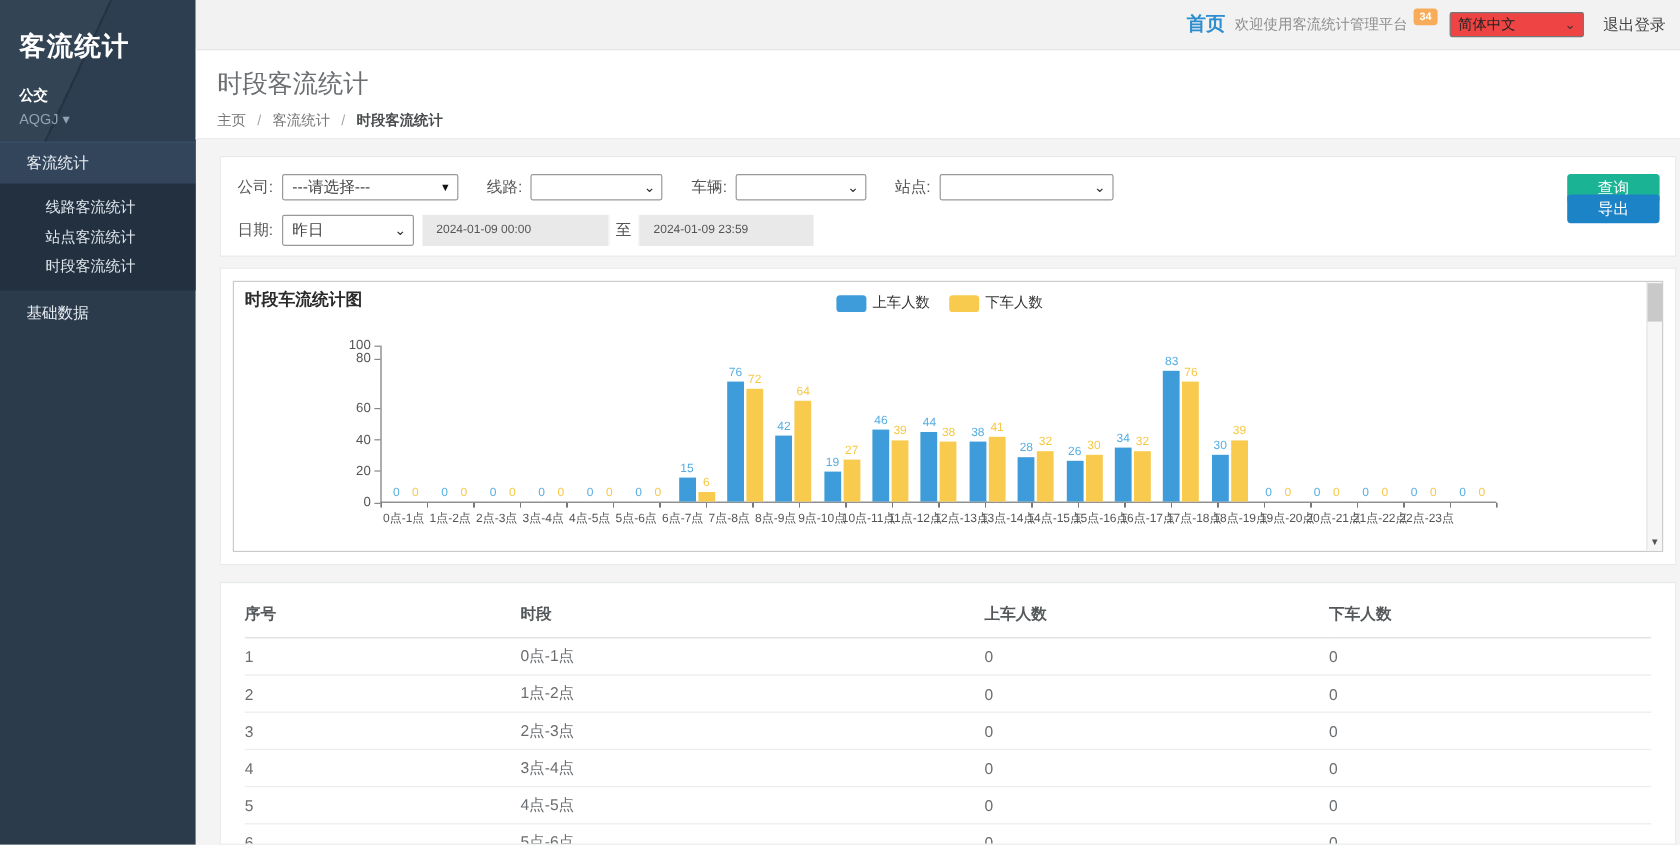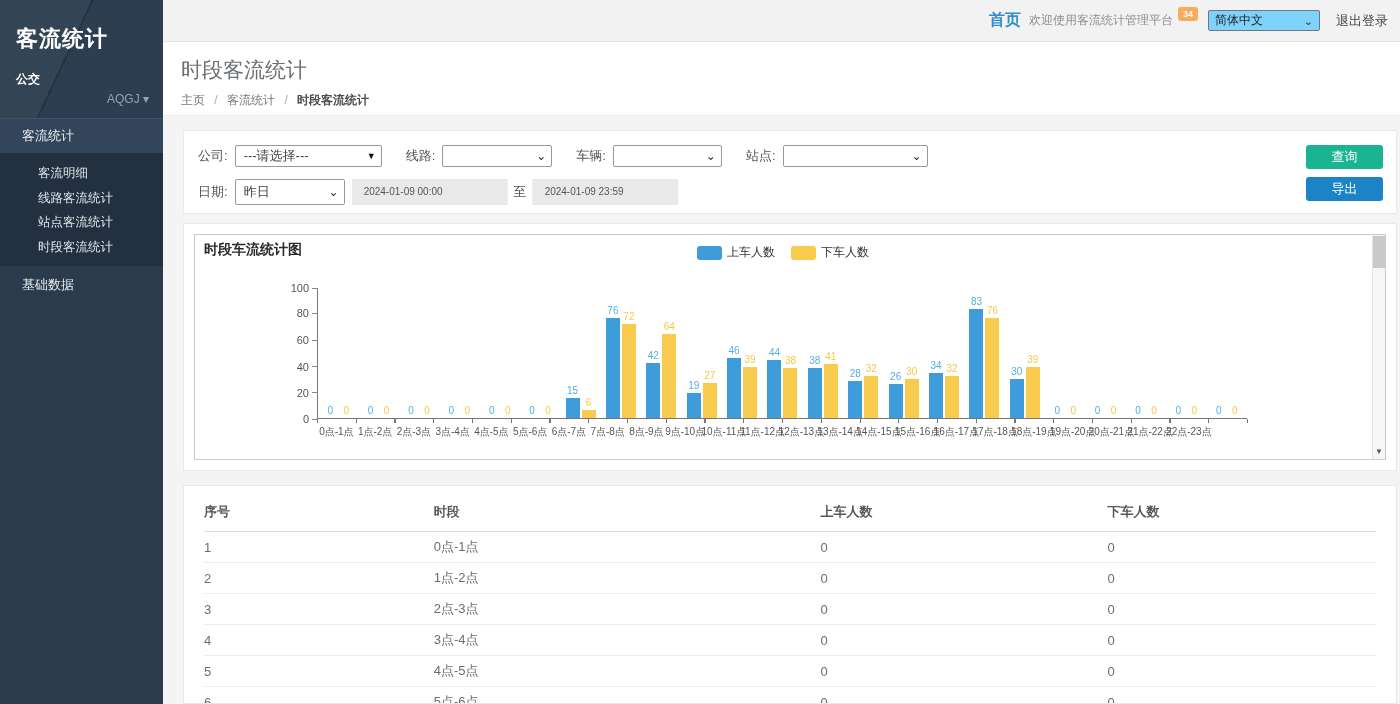--- a/index.html
+++ b/index.html
@@ -7,34 +7,34 @@
   body { font-family: "Liberation Sans", "DejaVu Sans", sans-serif; background: #f4f4f5; }
   .app { display: flex; width: 1400px; height: 704px; }
 
   
   .sidebar { width: 163px; min-width: 163px; background: #2c3b4c; color: #e8edf2; display: flex; flex-direction: column; }
   .brand { height: 118px; padding: 24px 14px 0 16px; background:
       linear-gradient(115deg, rgba(255,255,255,0.05) 0%, rgba(255,255,255,0.05) 42%, rgba(0,0,0,0.10) 42%, rgba(0,0,0,0.10) 43%, rgba(255,255,255,0.02) 43%),
       #283a4c; }
   .brand-title { font-size: 22px; font-weight: bold; color: #fff; letter-spacing: 1px; }
   .brand-org { margin-top: 17px; font-size: 12px; font-weight: bold; color: #ffffff; }
-  .brand-user { margin-top: 4px; font-size: 12px; color: #94a3b3; cursor: pointer; text-align: right; }
+  .brand-user { margin-top: 4px; font-size: 12px; color: #94a3b3; cursor: pointer; }
   .menu { flex: 1; font-size: 13px; }
   .menu-section { padding: 8px 0 8px 22px; background: #32455a; border-top: 1px solid #3c516a; border-bottom: 1px solid #24313f; cursor: pointer; }
   .submenu { background: #22303f; padding: 7px 0; }
   .submenu-item { padding: 5px 0 5px 38px; font-size: 12.5px; line-height: 14.5px; cursor: pointer; color: #dfe6ec; }
   .root-item { padding: 10px 0 10px 22px; cursor: pointer; }
 
   
   .main { flex: 1; display: flex; flex-direction: column; min-width: 0; }
   .topbar { height: 42px; background: #f2f2f3; border-bottom: 1px solid #e3e3e4; display: flex; align-items: center; justify-content: flex-end; padding-right: 12px; }
   .home-link { font-size: 16px; font-weight: bold; text-decoration: none; margin-right: 8px; cursor: pointer; }
   .welcome { font-size: 12px; color: #8e8e8e; }
   .badge { display: inline-block; font-size: 9px; font-weight: bold; color: #fff; border-radius: 3px; padding: 2px 5px; transform: translateY(-7px); margin: 0 10px 0 5px; }
-  .lang-select { width: 112px; height: 21px; background: #7dd3fc; border: 1px solid #767676; border-radius: 2px; font-size: 12px; color: #222; display: flex; align-items: center; justify-content: space-between; padding: 0 6px; cursor: pointer; }
+  .lang-select { width: 112px; height: 21px; background: #ef4444; border: 1px solid #767676; border-radius: 2px; font-size: 12px; color: #222; display: flex; align-items: center; justify-content: space-between; padding: 0 6px; cursor: pointer; }
   .lang-select .chev { font-size: 11px; color: #333; line-height: 10px; }
   .logout { font-size: 13px; color: #444; margin-left: 16px; cursor: pointer; }
 
   .page-heading { background: #fff; padding: 14px 0 0 18px; height: 74px; border-bottom: 1px solid #ececec; }
   .page-title { font-size: 21px; font-weight: normal; color: #6b6f72; }
   .breadcrumb { margin-top: 8px; font-size: 12px; color: #777; }
   .breadcrumb .sep { color: #aaa; margin: 0 6px; }
   .breadcrumb .crumb { cursor: pointer; }
   .breadcrumb .current { font-weight: bold; color: #4b4e50; }
 
@@ -50,21 +50,21 @@
   .sel .caret { font-size: 9px; color: #111; }
   .sel .chev { font-size: 12px; color: #333; line-height: 8px; }
   .w147 { width: 147px; } .w110 { width: 110px; } .w109 { width: 109px; } .w145 { width: 145px; }
   .sel.tall { height: 26px; }
   .dategroup { display: flex; align-items: center; margin-left: 7px; }
   .date-input { height: 26px; line-height: 26px; background: #e9e9ea; font-size: 10px; color: #555; padding-left: 12px; }
   .di1 { width: 155px; } .di2 { width: 145px; }
   .to-box { width: 26px; height: 26px; line-height: 26px; text-align: center; background: #fff; font-size: 13px; color: #555; border: 1px solid #eee; border-top: none; border-bottom: none; }
   .btn { position: absolute; right: 13px; width: 77px; height: 24px; border: none; border-radius: 3px; color: #fff; font-size: 13px; font-family: inherit; cursor: pointer; }
   .btn-query { top: 14px; }
-  .btn-export { top: 46px; }
+  .btn-export { top: 31px; }
 
   
   .chart-panel { height: 248px; padding: 10px; margin-bottom: 14px; }
   .chart-box { position: relative; height: 100%; border: 1px solid #cbcbcb; background: #fff; overflow: hidden; }
   .chart-title { position: absolute; top: 6px; left: 9px; font-size: 14px; font-weight: bold; color: #2b2b2b; }
   .chart-legend { position: absolute; top: 9px; left: 0; right: 14px; display: flex; justify-content: center; gap: 16px; }
   .legend-item { display: flex; align-items: center; gap: 5px; cursor: pointer; }
   .legend-swatch { width: 25px; height: 14px; border-radius: 3px; }
   .legend-item span:last-child { font-size: 12px; color: #333; }
   .yticks { position: absolute; left: 0; top: 0; width: 122px; height: 100%; }
@@ -98,21 +98,20 @@
 
   <aside class="sidebar">
     <div class="brand">
       <div class="brand-title">客流统计</div>
       <div class="brand-org">公交</div>
       <div class="brand-user"><span>AQGJ</span> <span>▾</span></div>
     </div>
     <nav class="menu">
       <div class="menu-section">客流统计</div>
       <div class="submenu">
-        <div class="submenu-item">客流明细</div>
         <div class="submenu-item">线路客流统计</div>
         <div class="submenu-item">站点客流统计</div>
         <div class="submenu-item">时段客流统计</div>
       </div>
       <div class="root-item">基础数据</div>
     </nav>
   </aside>
 
   <div class="main">
 
@@ -190,21 +189,21 @@
               <div class="legend-item">
                 <span class="legend-swatch" style="background: rgb(248, 203, 78);"></span>
                 <span>下车人数</span>
               </div>
             </div>
           <div class="yticks">
               <div class="ytick" style="top: 177px;">0</div>
               <div class="ytick" style="top: 150.8px;">20</div>
               <div class="ytick" style="top: 124.6px;">40</div>
               <div class="ytick" style="top: 98.4px;">60</div>
-              <div class="ytick" style="top: 71px;">80</div>
+              <div class="ytick" style="top: 57px;">80</div>
               <div class="ytick" style="top: 46px;">100</div>
             </div>
           <div class="plot">
               <div class="bar-group">
                 <div class="bar-col">
                   <div class="bar-value" style="color: rgb(86, 174, 226);">0</div>
                   <div class="bar" style="height: 0px; background: rgb(61, 156, 217);"></div>
                 </div>
                 <div class="bar-col">
                   <div class="bar-value" style="color: rgb(246, 200, 68);">0</div>

